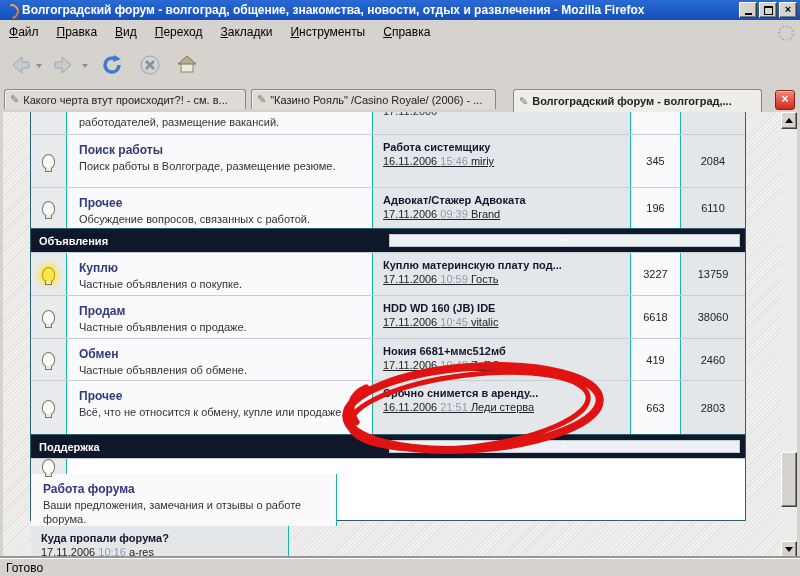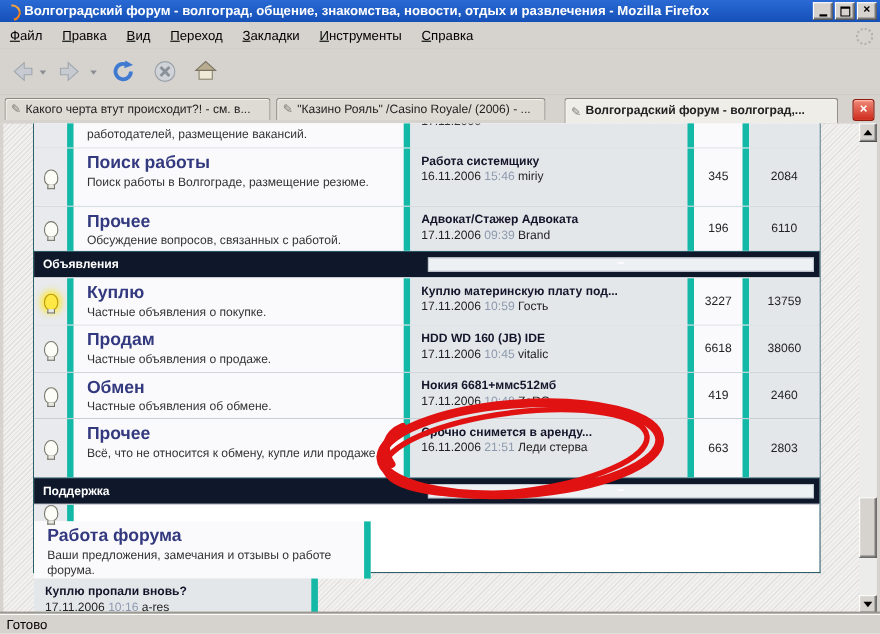--- a/index.html
+++ b/index.html
@@ -65,31 +65,31 @@
     font-weight:bold;font-size:12px;line-height:16px;text-align:center;box-shadow:inset 0 1px 0 #ffb7ab;}
 
   
   #content{position:absolute;left:0;top:112px;width:800px;height:446px;overflow:hidden;
     background:repeating-linear-gradient(135deg,#f1f0ee 0px,#f1f0ee 2px,#e3e1df 2px,#e3e1df 3px);}
   .frame{position:absolute;top:0;height:446px;width:3px;background:#d6d3ce;}
   #forum-table{position:absolute;left:30px;top:0;width:716px;box-sizing:border-box;
     border:1px solid #2d5f6d;border-top:none;background:#fff;}
   .frow{display:flex;width:714px;border-top:1px solid #c9ced4;box-sizing:border-box;}
   .frow:first-child{border-top:none;}
-  .cell{box-sizing:border-box;border-right:6px solid #14b8a6;}
+  .cell{box-sizing:border-box;border-right:1px solid #14b8a6;}
   .lamp-cell{width:36px;background:#e8eaed;display:flex;align-items:center;justify-content:center;}
   .forum-cell{width:306px;background:#fafafc;padding:5px 6px 0 12px;}
   .post-cell{width:258px;background:#e4e7ea;padding:6px 4px 0 10px;}
   .num-cell{font-size:11px;color:#222;display:flex;align-items:center;justify-content:center;text-align:right;}
   .topics-cell{width:50px;background:#fafafc;}
   .posts-cell{width:64px;background:#e4e7ea;border-right:none;}
-  .ftitle{font-size:16px;font-weight:bold;color:#33397e;text-decoration:none;display:inline-block;}
+  .ftitle{font-size:12px;font-weight:bold;color:#33397e;text-decoration:none;display:inline-block;}
   .fdesc{font-size:11px;color:#333;line-height:14px;margin-top:1px;}
   .ptitle{font-size:11px;font-weight:bold;color:#14142a;line-height:13px;white-space:nowrap;overflow:hidden;}
-  .pmeta{font-size:11px;color:#222;line-height:14px;}
+  .pmeta{font-size:11px;color:#222;line-height:14px;text-decoration:underline;}
   .pmeta .t{color:#8d99ad;}
   .fheader{height:24px;background:#0f172a;display:flex;align-items:center;box-sizing:border-box;
     padding:0 5px 0 8px;border-top:1px solid #2d5f6d;}
   .fheader span{color:#fff;font-size:11px;font-weight:bold;flex:1;}
   .collapse{width:13px;height:13px;background:#eef1f4;border:1px solid #c0c8d0;color:#49637e;
     font-size:10px;line-height:11px;text-align:center;box-sizing:border-box;}
   .clipwrap{height:11px;overflow:hidden;}
   .clipwrap span{display:block;margin-top:-7px;font-size:11px;color:#333;}
   .lamp{width:11px;height:13px;border:1px solid #77776b;border-radius:50% 50% 42% 42%;
     background:#fdfdf8;position:relative;display:inline-block;}
@@ -310,21 +310,21 @@
         <div class="fheader" style="height: 24px;">
           <span>Поддержка</span>
           <span class="collapse">−</span>
         </div>
         <div class="frow" style="height: 62px; flex-direction: column;">
           <div class="cell lamp-cell">
             <span class="lamp"></span>
           </div>
           <div class="cell forum-cell"><a class="ftitle">Работа форума</a><div class="fdesc">Ваши предложения, замечания и отзывы о работе форума.</div></div>
           <div class="cell post-cell">
-            <div class="ptitle">Куплю пропали вновь?</div>
+            <div class="ptitle">Куда пропали форума?</div>
             <div class="pmeta"><span>17.11.2006 </span><span class="t">10:16</span><span> a-res</span></div>
           </div>
           <div class="cell num-cell topics-cell">764</div>
           <div class="cell num-cell posts-cell">23314</div>
         </div>
       </div>
 
     <div id="scrollbar">
       <span class="sbtn" style="top:0">
           <span class="tri-up"></span>

